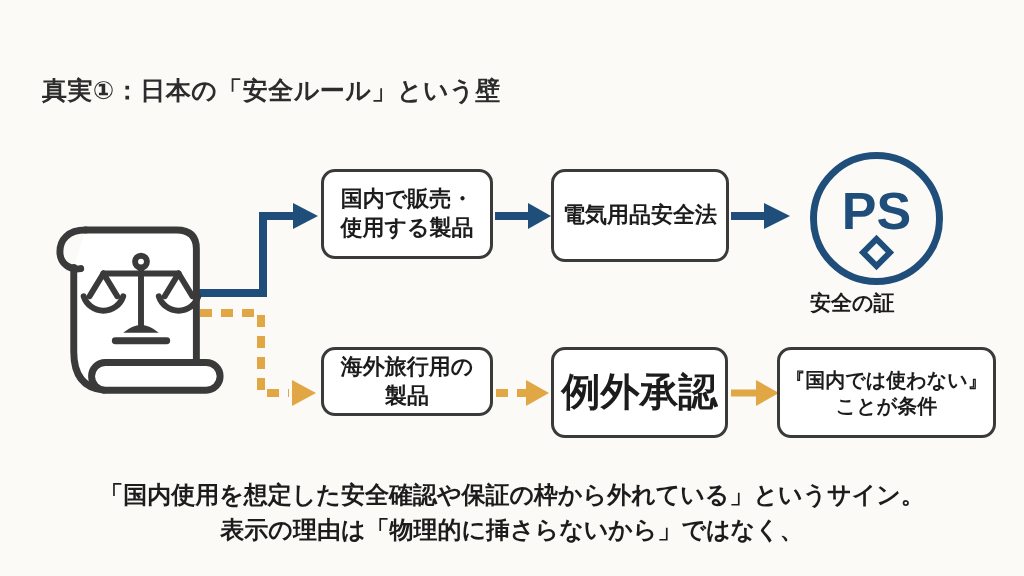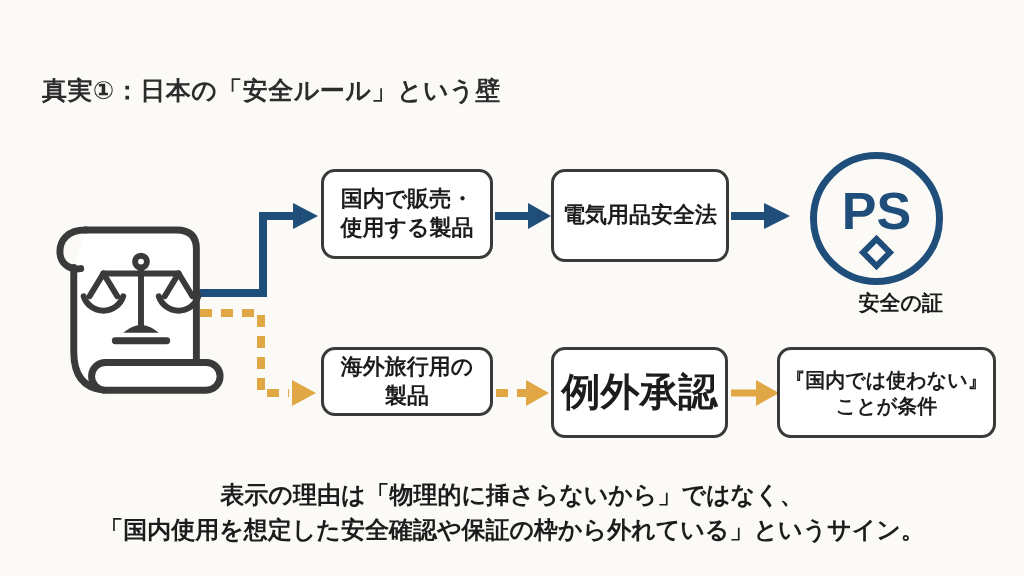--- a/index.html
+++ b/index.html
@@ -66,21 +66,21 @@
     line-height:0.9;letter-spacing:0px;margin-top:16px;
   }
   .ps-diamond{
     width:25px;height:25px;
     border:6px solid var(--navy);
     transform:rotate(45deg);
     margin-top:5px;
   }
   .ps-caption{
     position:absolute;left:810px;top:289px;width:133px;
-    text-align:right;font-size:21px;font-weight:700;color:var(--text);
+    text-align:left;font-size:21px;font-weight:700;color:var(--text);
     white-space:nowrap;
   }
   .note{
     position:absolute;left:0;top:477px;width:1024px;
     text-align:center;color:var(--text);
     font-size:24px;font-weight:700;line-height:35px;
   }
 </style>
 </head>
 <body>
@@ -165,17 +165,17 @@
   </div>
   <div class="box box-bottom-2">
     <span>例外承認</span>
   </div>
   <div class="box box-bottom-3">
     <span>『国内では使わない』
 ことが条件</span>
   </div>
 
   <div class="note">
+    <div>「国内使用を想定した安全確認や保証の枠から外れている」というサイン。</div>
     <div>表示の理由は「物理的に挿さらないから」ではなく、</div>
-    <div>「国内使用を想定した安全確認や保証の枠から外れている」というサイン。</div>
   </div>
 
 </div>
 
 </body></html>

